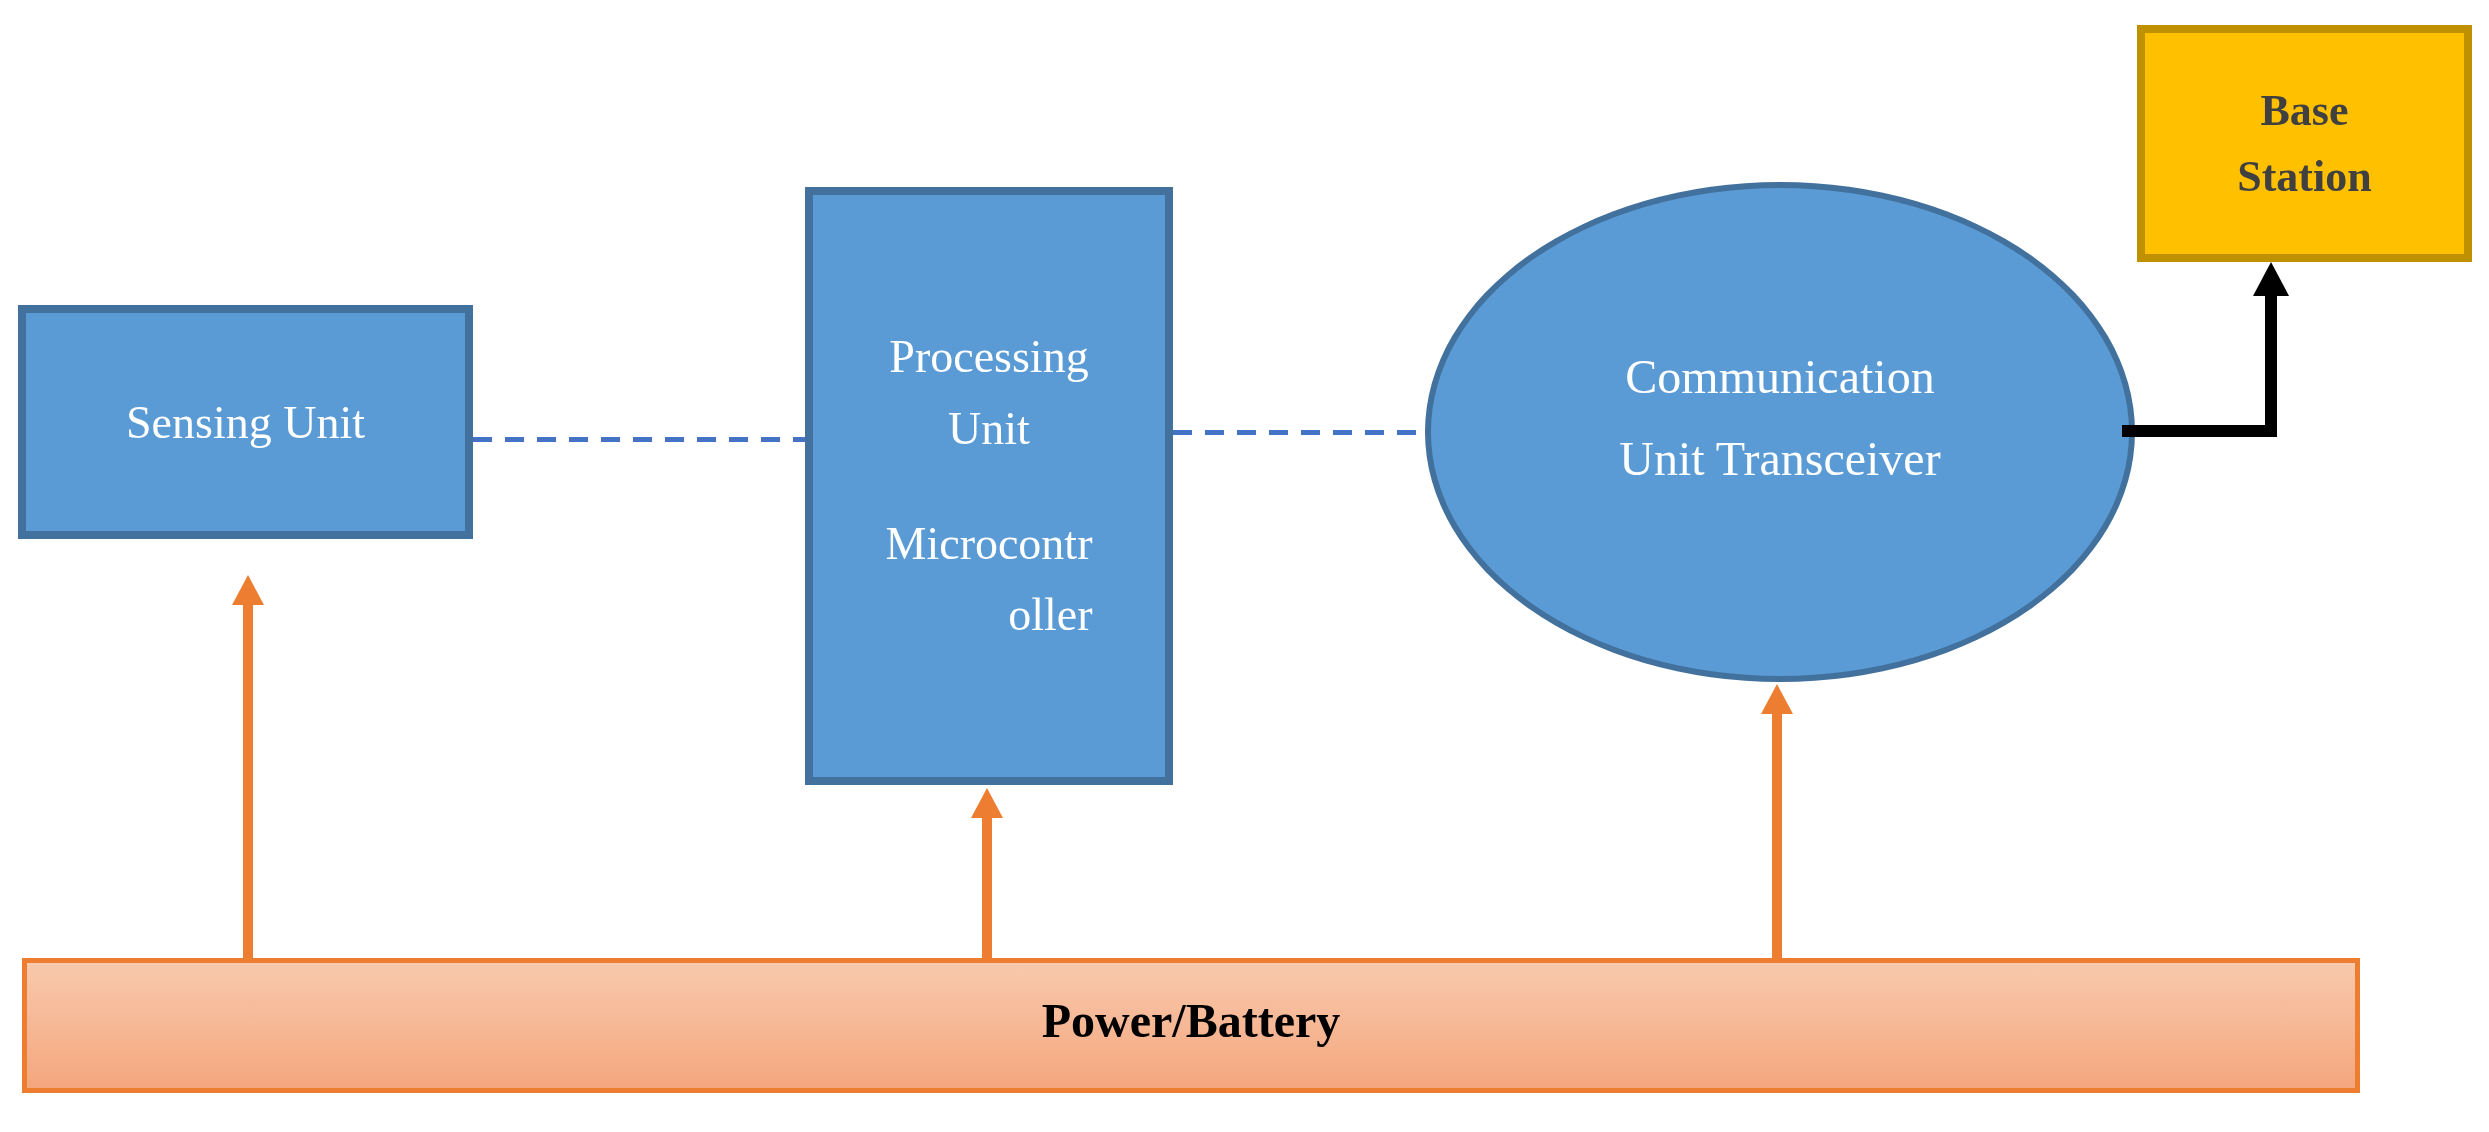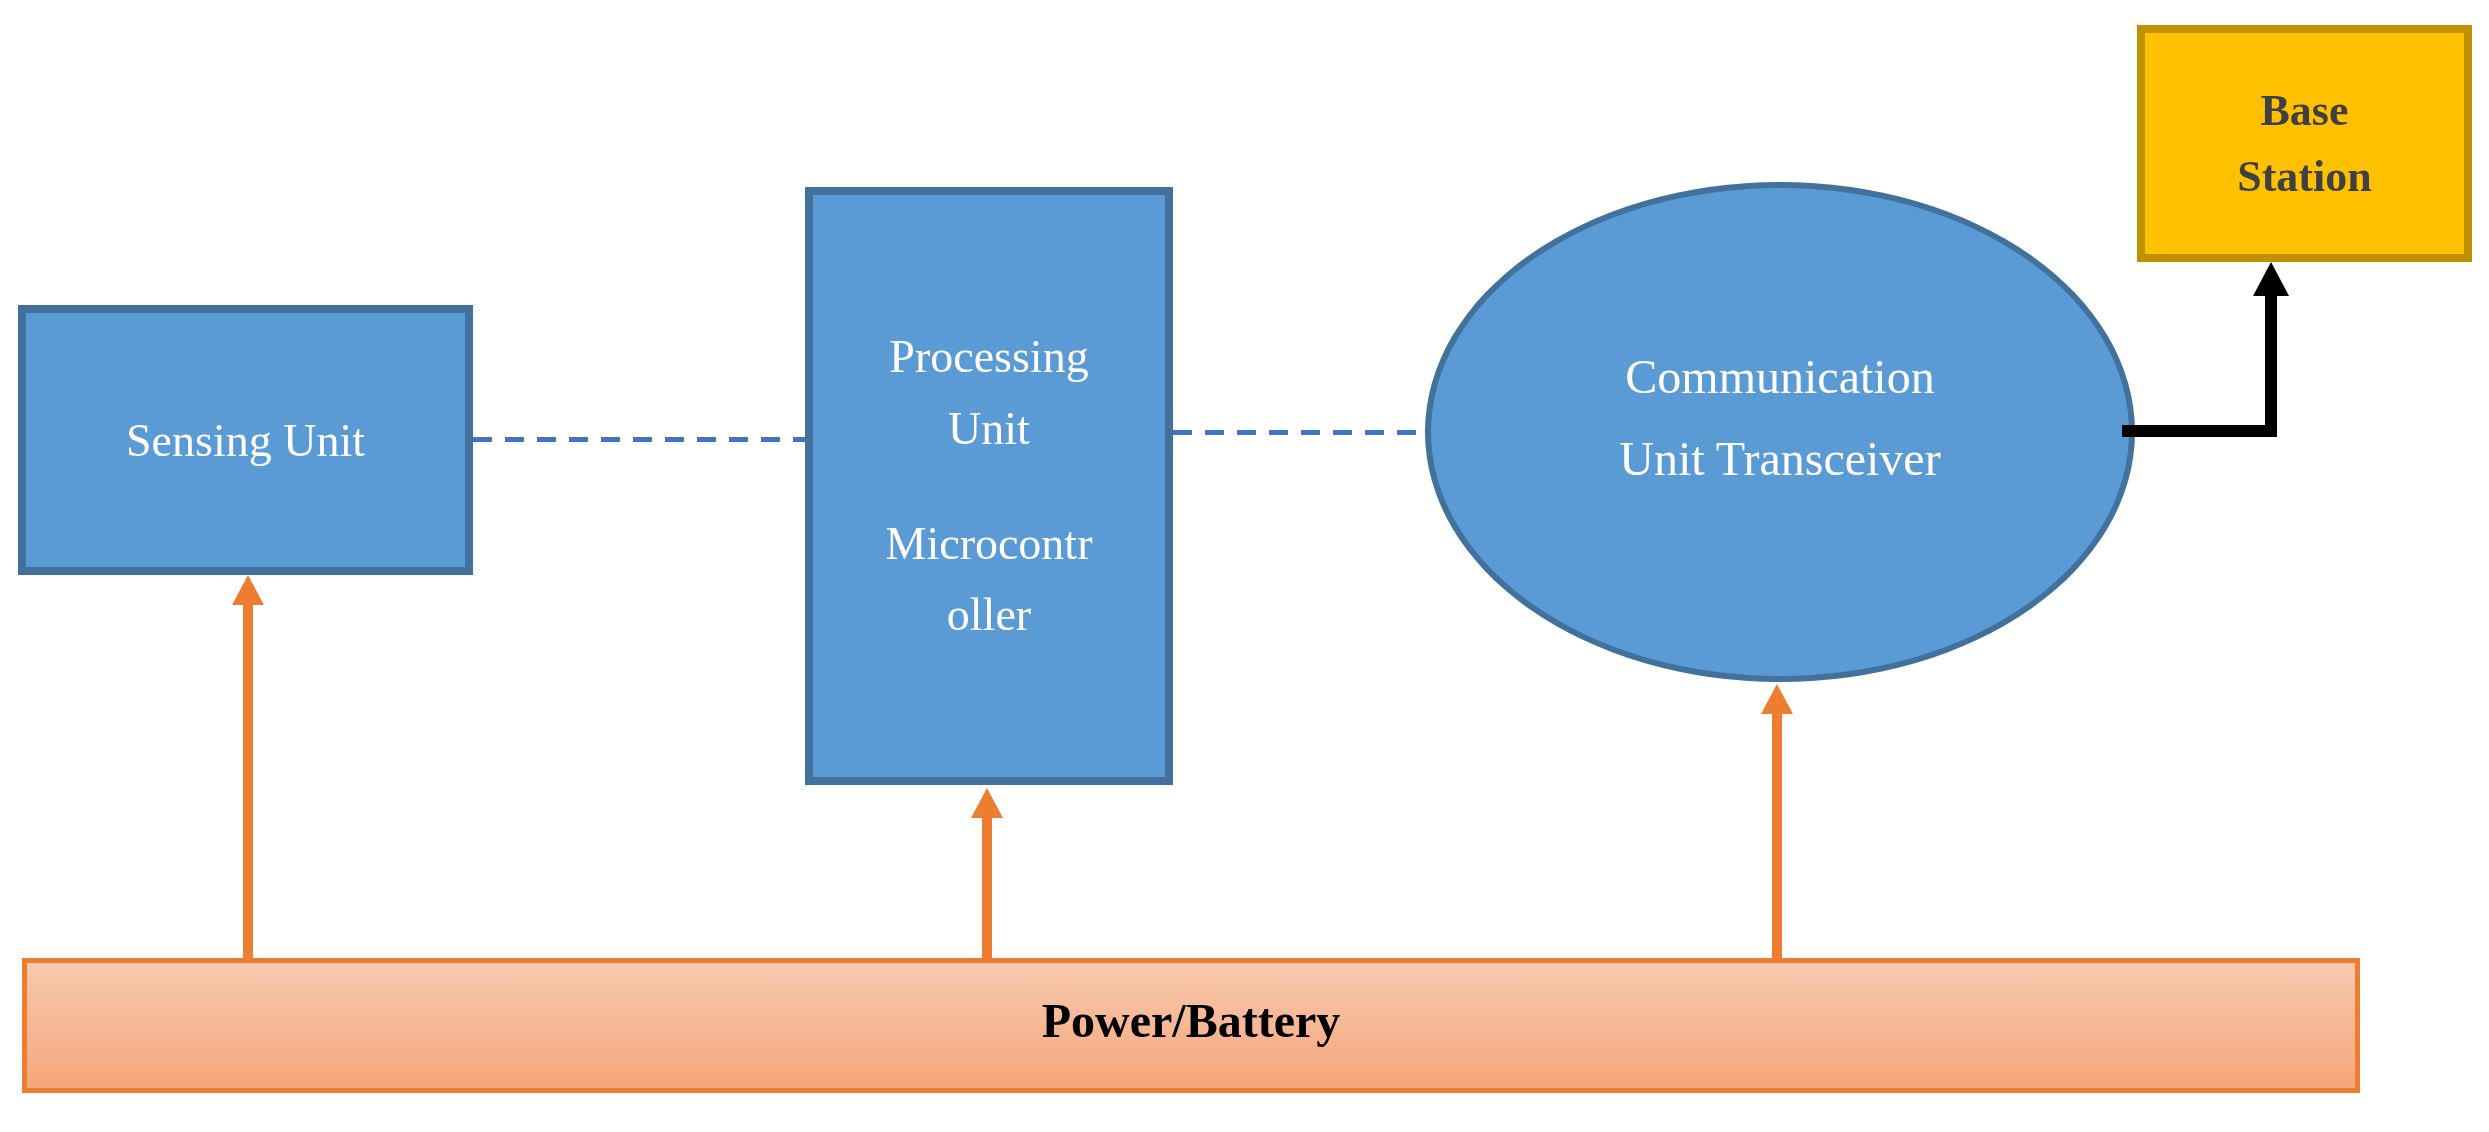--- a/index.html
+++ b/index.html
@@ -19,30 +19,30 @@
     border: 8px solid #41719C;
     box-sizing: border-box;
     color: #FFFFFF;
     font-weight: 400;
     display: flex;
     align-items: center;
     justify-content: center;
     text-align: center;
   }
   #sensing-box {
-    left: 18px; top: 305px; width: 455px; height: 270px;
+    left: 18px; top: 305px; width: 455px; height: 234px;
     font-size: 46px;
   }
   #processing-box {
     left: 805px; top: 187px; width: 368px; height: 598px;
     font-size: 46px;
     flex-direction: column;
   }
   #processing-box .para { white-space: pre-line; line-height: 1.55; }
-  #processing-box .para + .para { margin-top: 44px; }
+  #processing-box .para + .para { margin-top: 44px; text-align: right; }
   #comm-ellipse {
     left: 1425px; top: 182px; width: 710px; height: 500px;
     border-radius: 50%;
     border-width: 6px;
     font-size: 48px;
     padding-bottom: 28px;
   }
   #comm-ellipse .para { white-space: pre-line; line-height: 1.7; }
 
   

